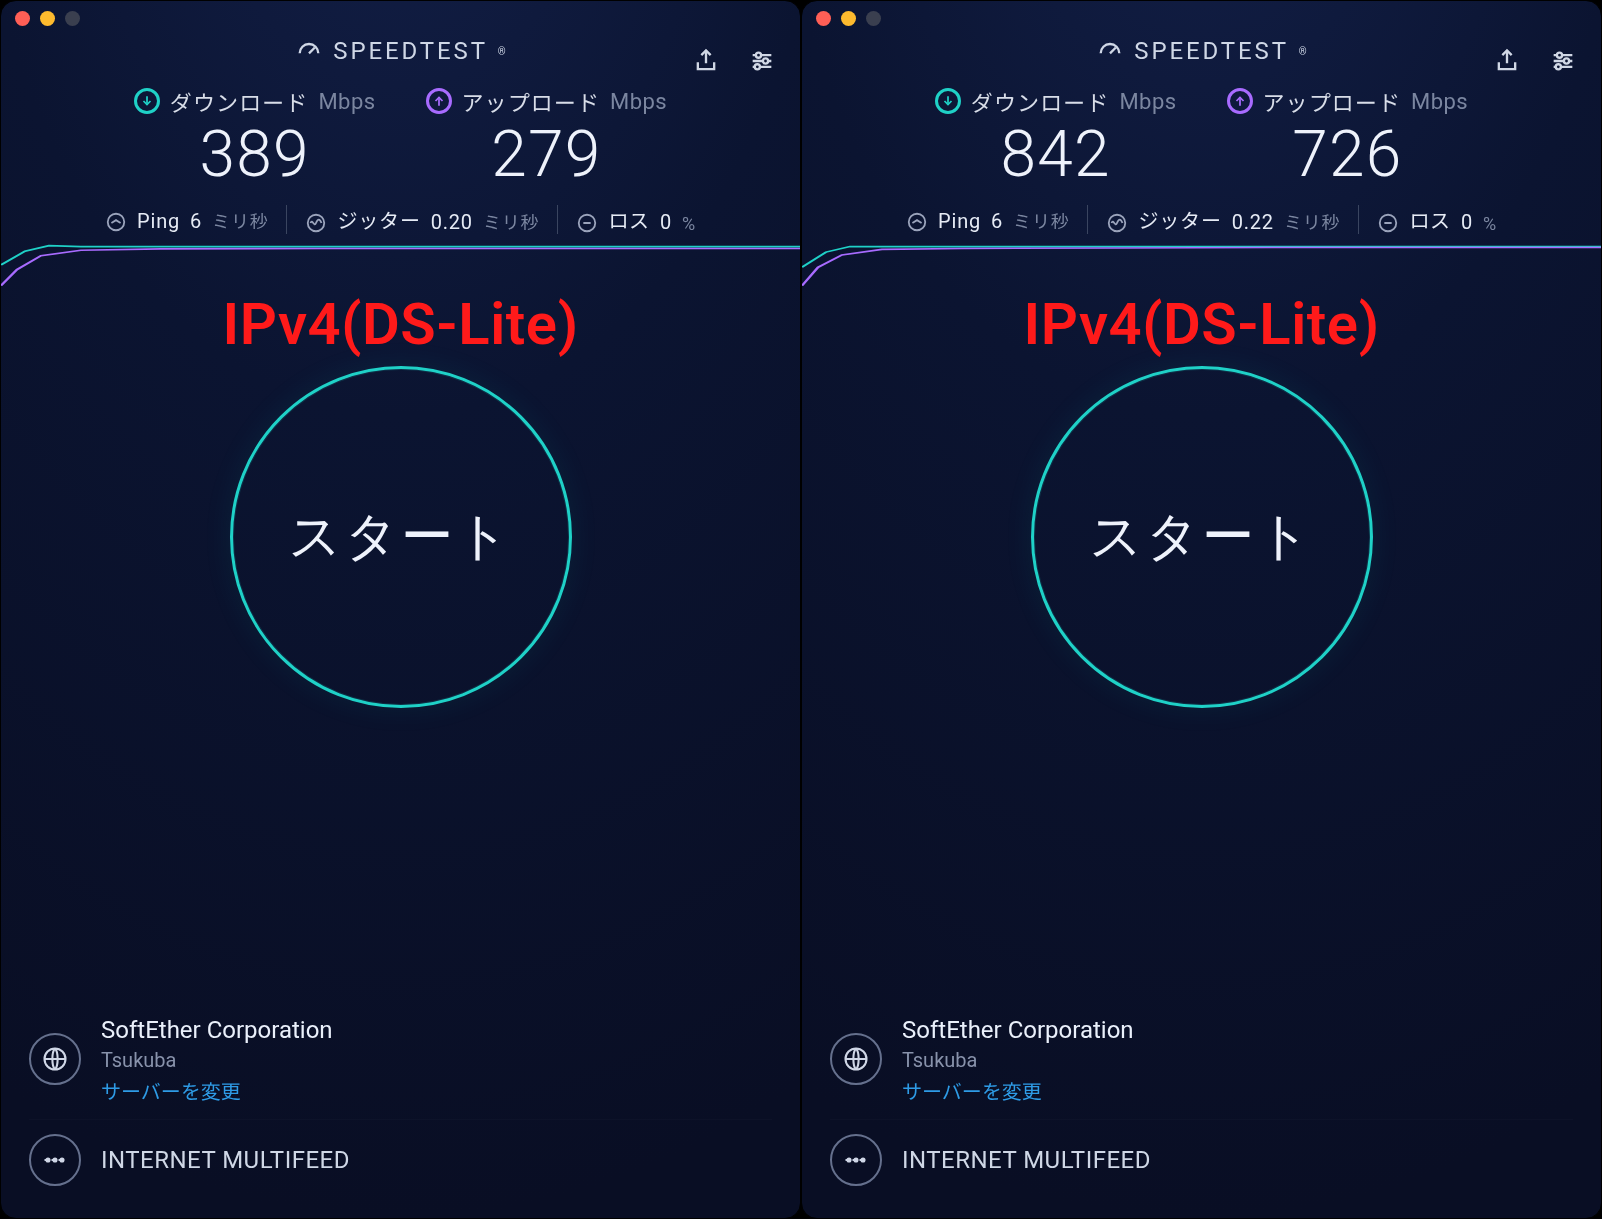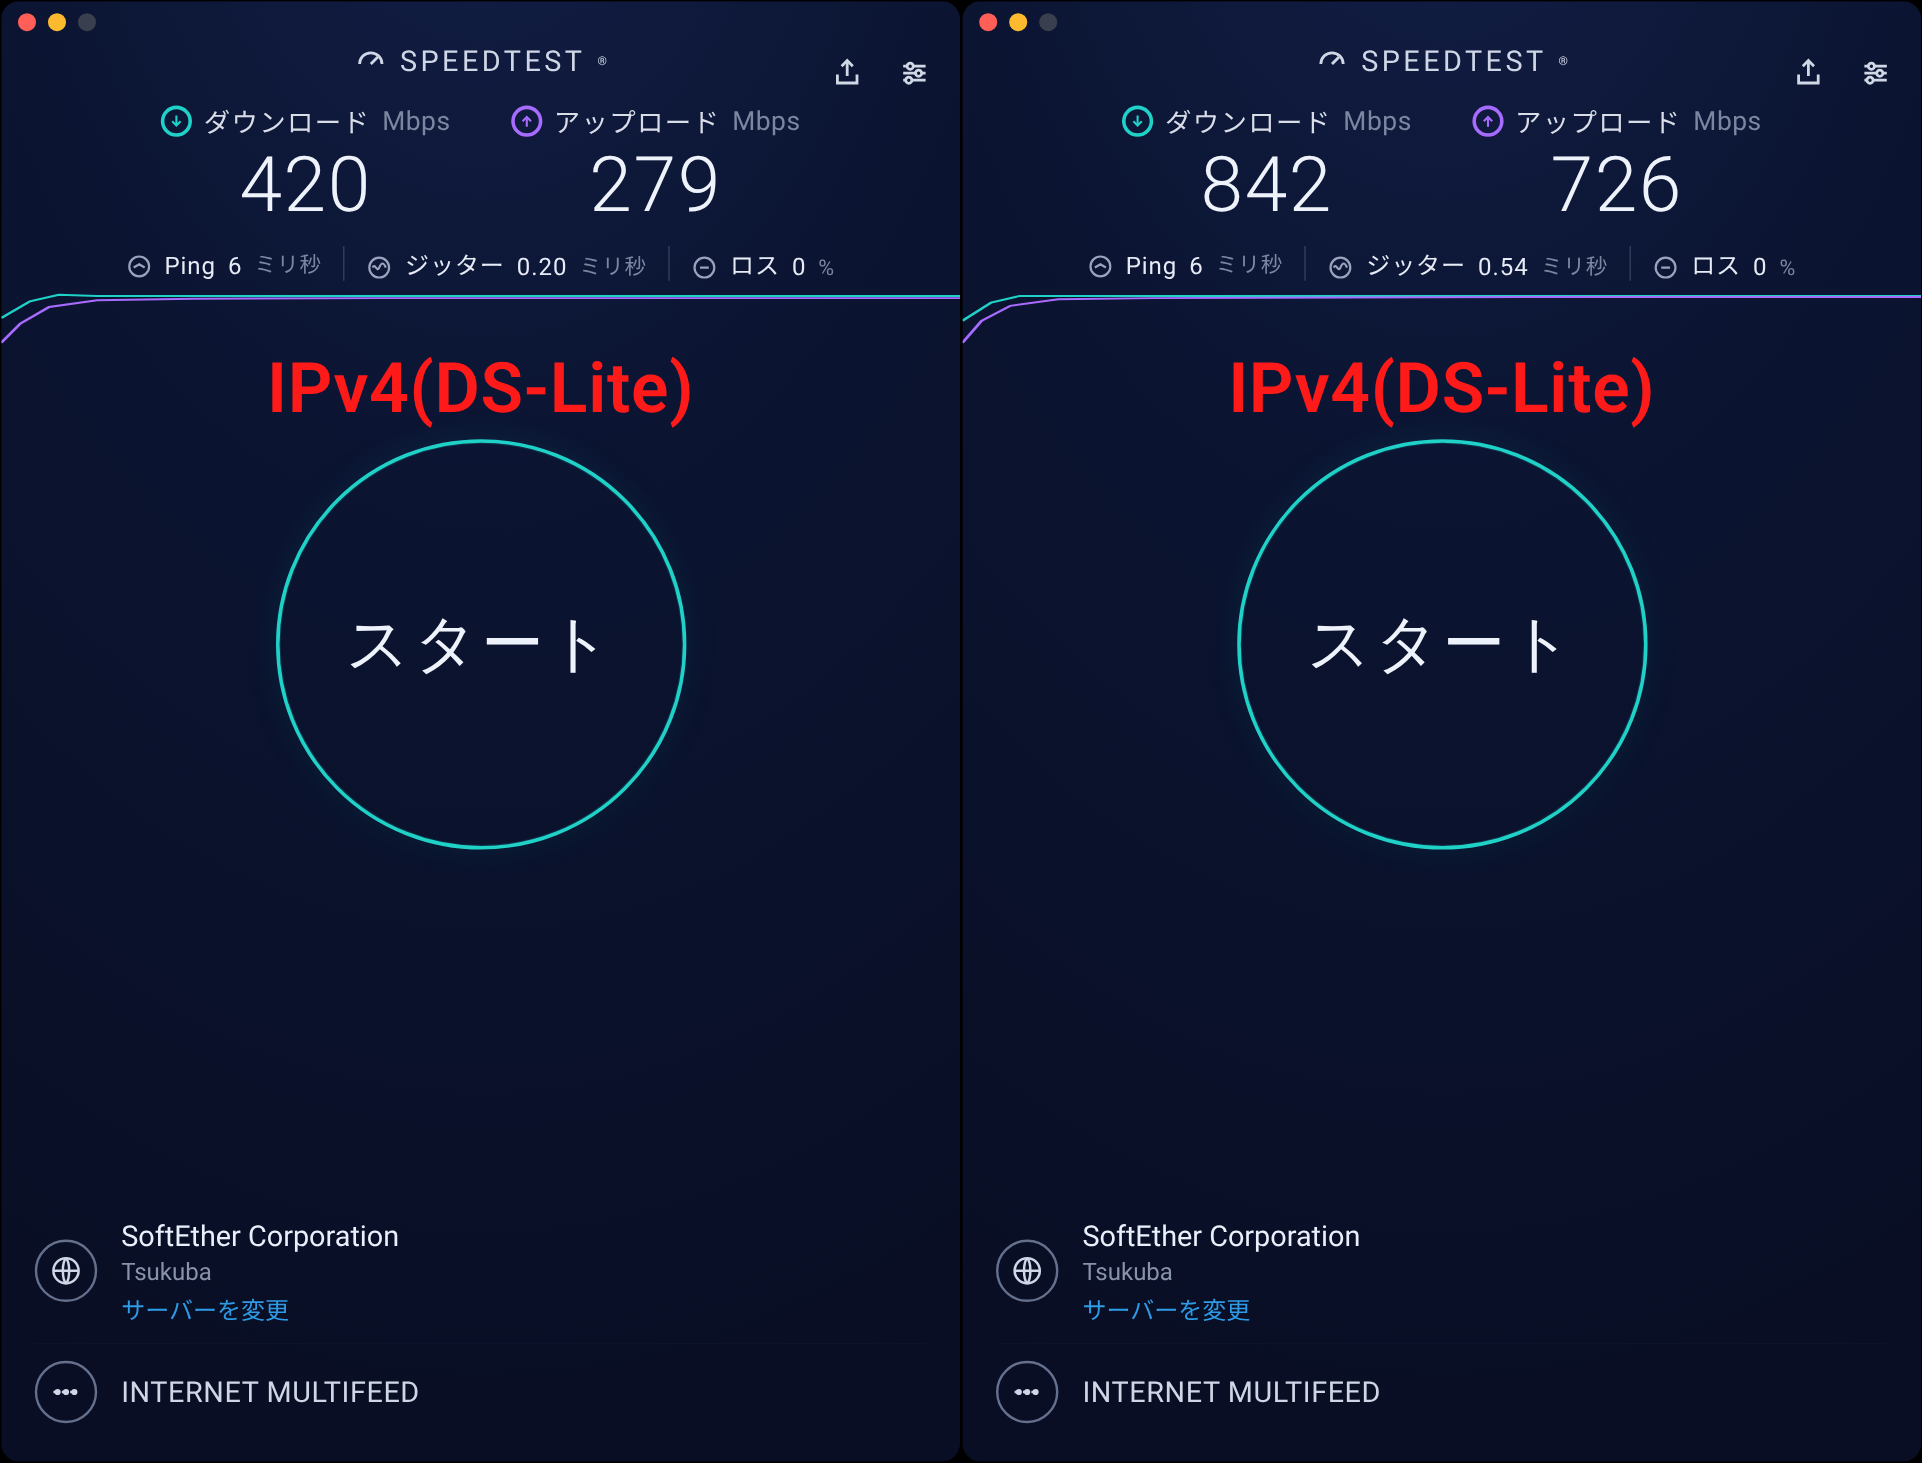--- a/index.html
+++ b/index.html
@@ -171,21 +171,21 @@
       <div class="metric-head">
         <span class="download arrow-circle">
           <svg width="14" height="14" viewBox="0 0 24 24" fill="none" stroke="currentColor" stroke-width="3">
               <path d="M12 4v12"></path>
               <path d="M6 12l6 6 6-6"></path>
             </svg>
         </span>
         <span class="lbl">ダウンロード</span>
         <span class="unit">Mbps</span>
       </div>
-      <div class="big">420</div>
+      <div class="big">389</div>
     </div>
     <div class="metric">
       <div class="metric-head">
         <span class="upload arrow-circle">
           <svg width="14" height="14" viewBox="0 0 24 24" fill="none" stroke="currentColor" stroke-width="3">
               <path d="M12 20V8"></path>
               <path d="M6 12l6-6 6 6"></path>
             </svg>
         </span>
         <span class="lbl">アップロード</span>
@@ -350,21 +350,21 @@
       <span class="unit">ミリ秒</span>
     </div>
     <div class="stat">
       <span class="sm-icn">
         <svg width="22" height="22" viewBox="0 0 24 24" fill="none" stroke="currentColor" stroke-width="2">
             <circle cx="12" cy="12" r="9"></circle>
             <path d="M6 12c2-5 4 5 6 0s4-5 6 0"></path>
           </svg>
       </span>
       <span>ジッター</span>
-      <span>0.54</span>
+      <span>0.22</span>
       <span class="unit">ミリ秒</span>
     </div>
     <div class="stat">
       <span class="sm-icn">
         <svg width="22" height="22" viewBox="0 0 24 24" fill="none" stroke="currentColor" stroke-width="2">
             <circle cx="12" cy="12" r="9"></circle>
             <path d="M8 12h8"></path>
           </svg>
       </span>
       <span>ロス</span>

